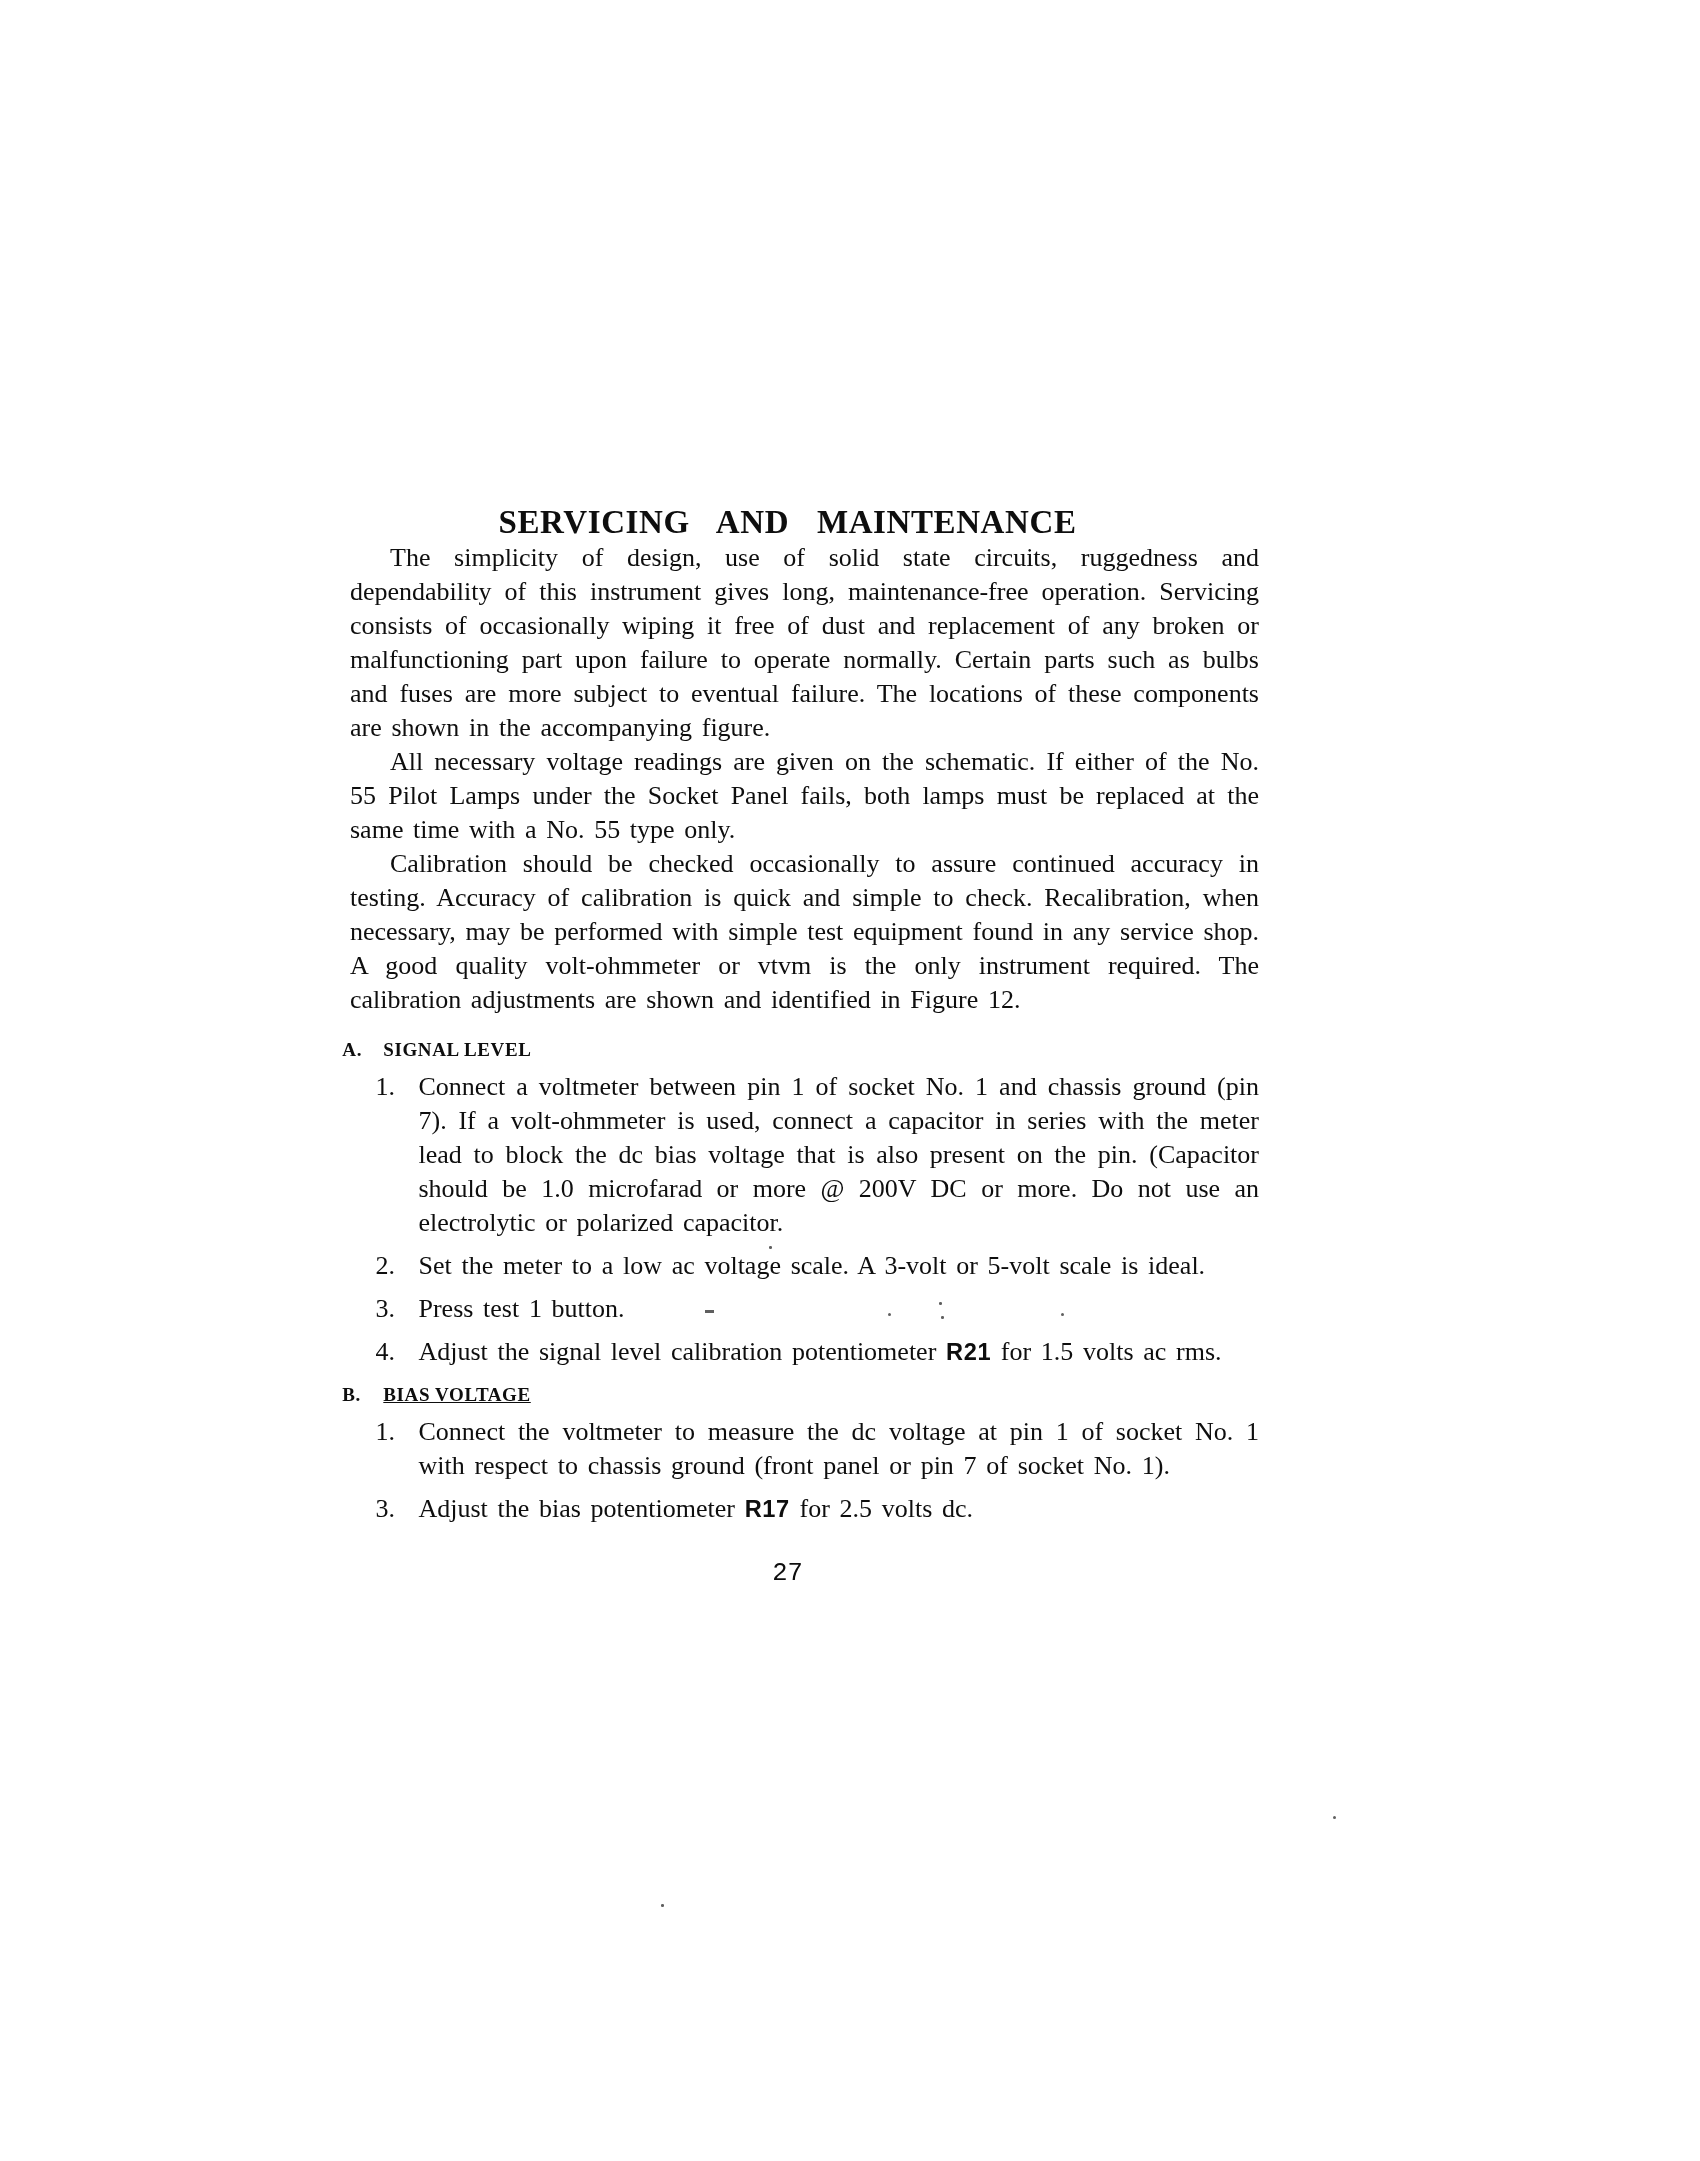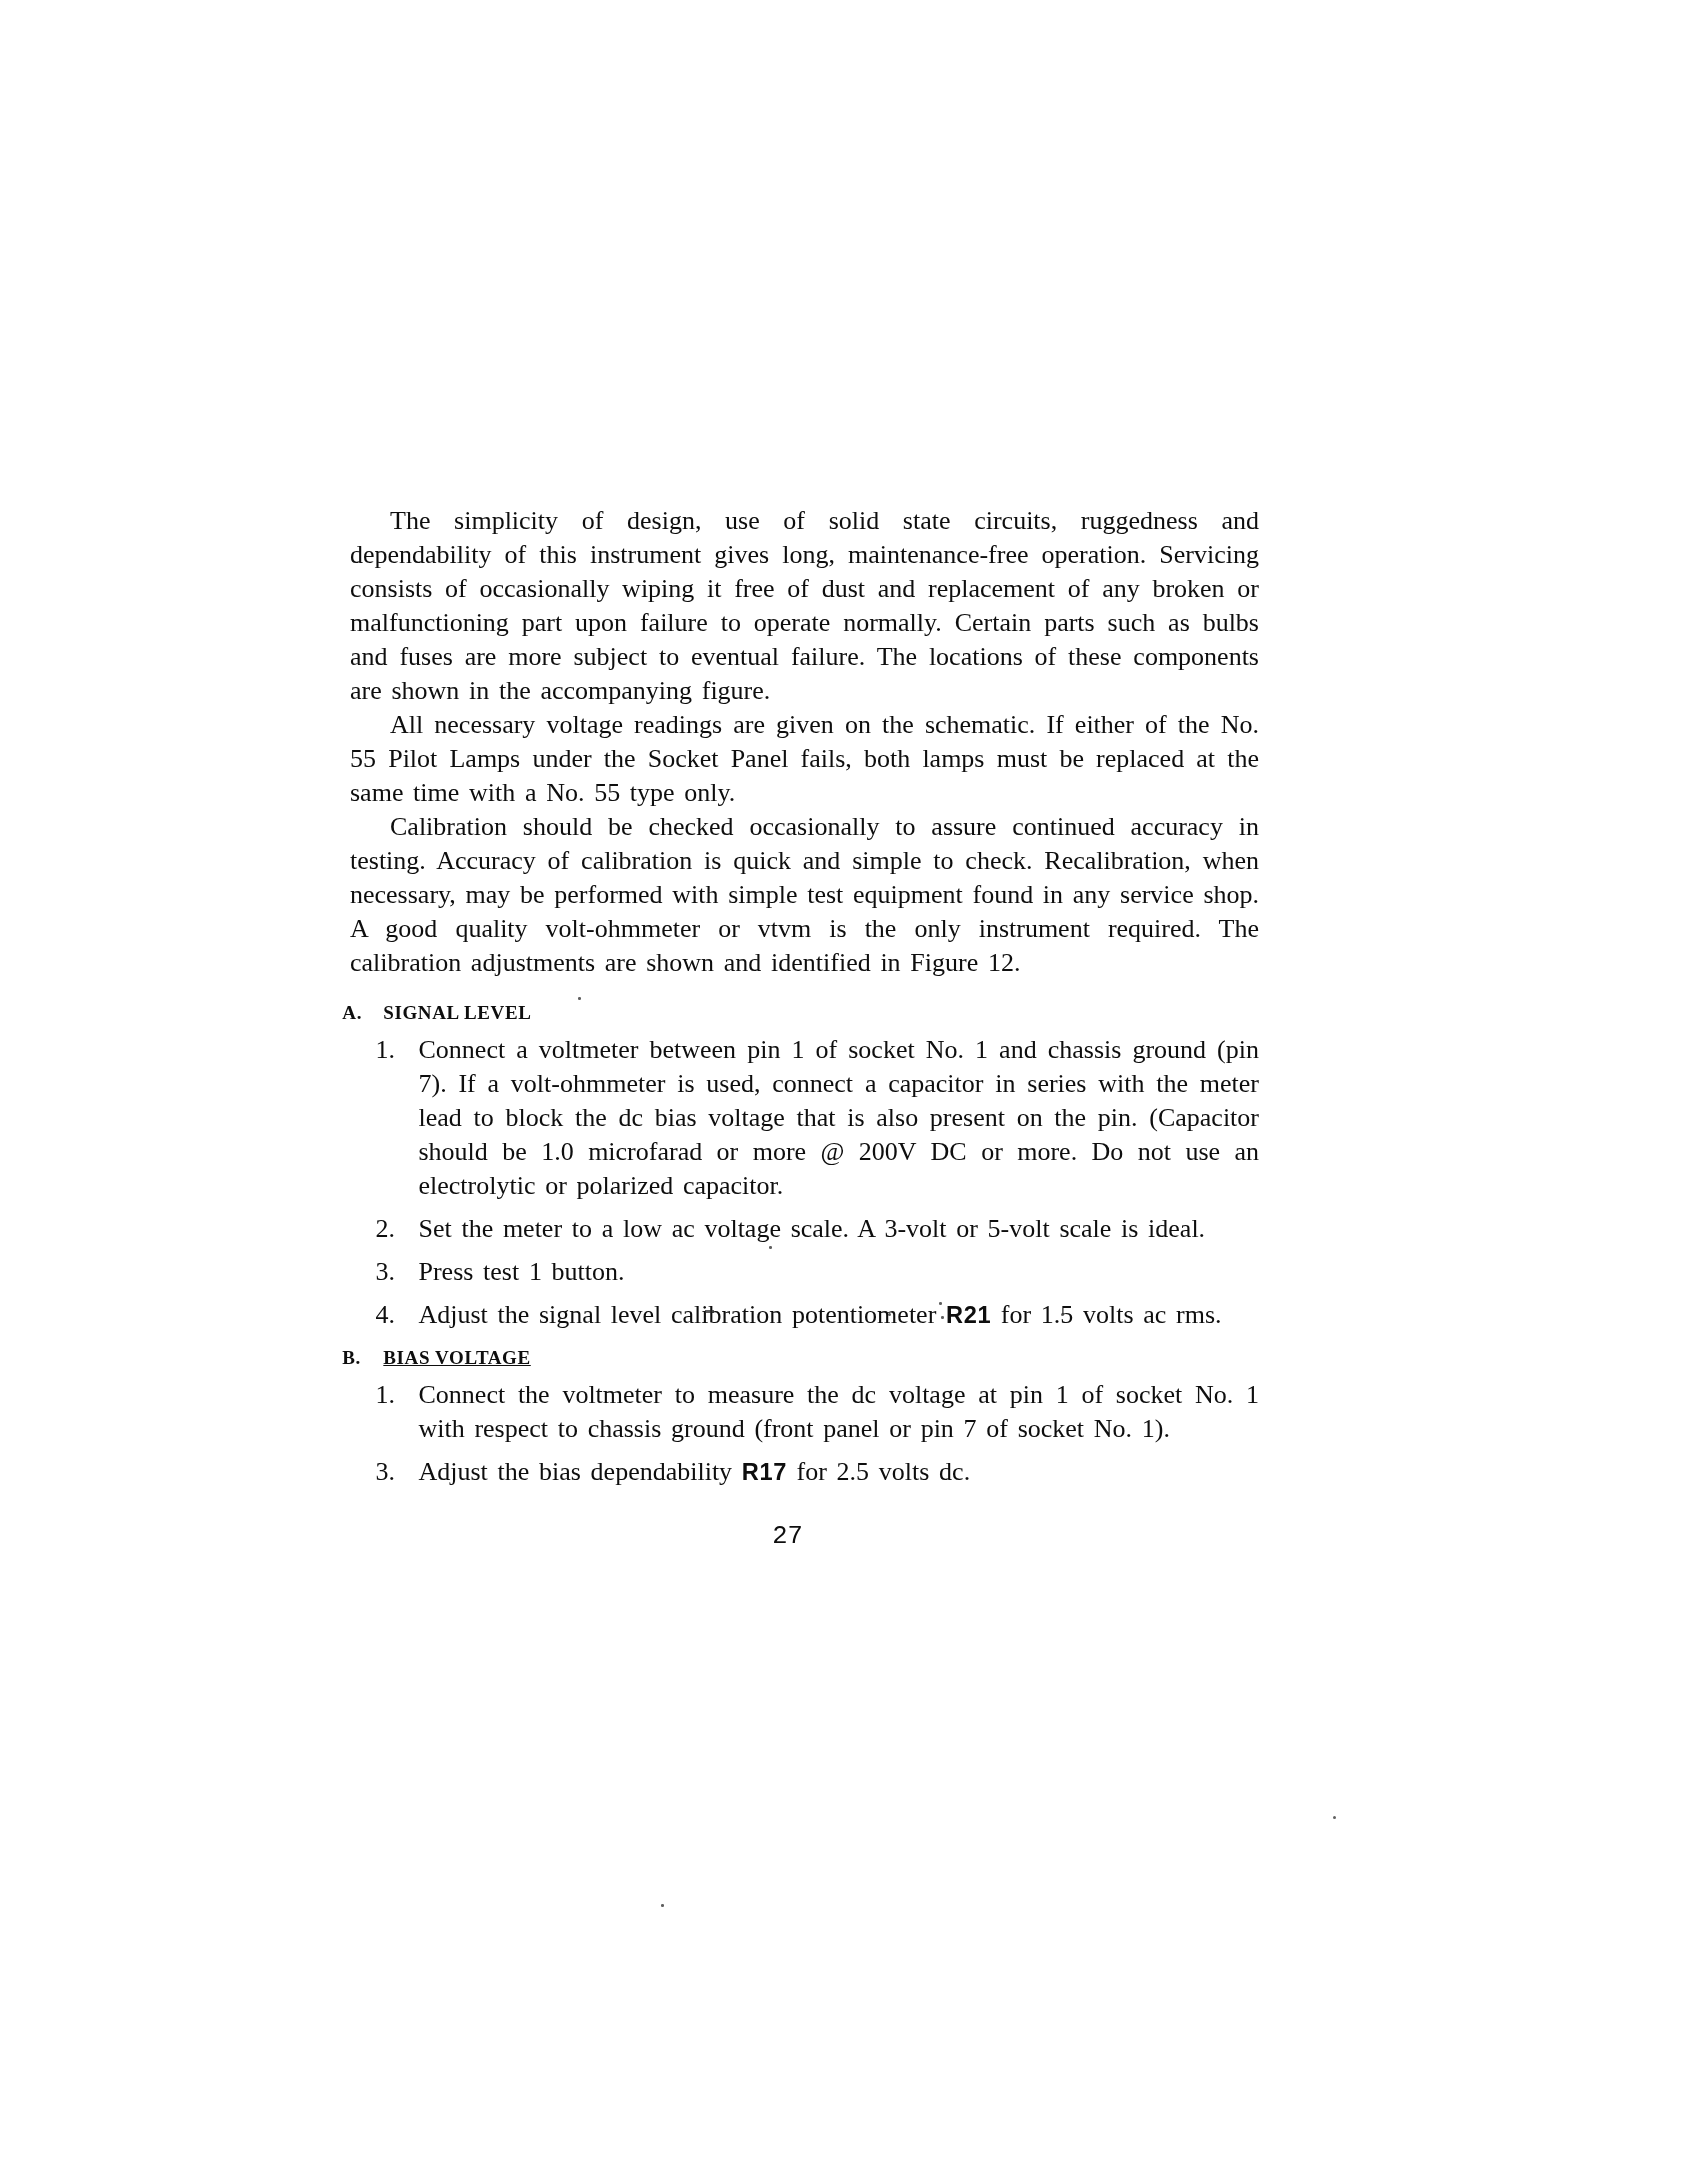--- a/index.html
+++ b/index.html
@@ -103,20 +103,21 @@
     border-radius: 0;
   }
 </style>
 </head>
 <body>
 
 <div class="page">
 
   <div class="content">
 
+    <h1 class="doc-title">SERVICING AND MAINTENANCE</h1>
 
 
     <p class="body para1">The simplicity of design, use of solid state circuits, ruggedness and dependability of this instrument gives long, maintenance-free operation. Servicing consists of occasionally wiping it free of dust and replacement of any broken or malfunctioning part upon failure to operate normally. Certain parts such as bulbs and fuses are more subject to eventual failure. The locations of these components are shown in the accompanying figure.</p>
 
     <p class="body para2">All necessary voltage readings are given on the schematic. If either of the No. 55 Pilot Lamps under the Socket Panel fails, both lamps must be replaced at the same time with a No. 55 type only.</p>
 
 
     <p class="body calpara">Calibration should be checked occasionally to assure continued accuracy in testing. Accuracy of calibration is quick and simple to check. Recalibration, when necessary, may be performed with simple test equipment found in any service shop. A good quality volt-ohmmeter or vtvm is the only instrument required. The calibration adjustments are shown and identified in Figure 12.</p>
 
     <div class="sec-head">
@@ -146,21 +147,21 @@
       <span class="sec-label">B.</span><span>BIAS VOLTAGE</span>
     </div>
 
     <div class="items">
       <div class="item">
         <span class="num">1.</span>
         <div class="txt">Connect the voltmeter to measure the dc voltage at pin 1 of socket No. 1 with respect to chassis ground (front panel or pin 7 of socket No. 1).</div>
       </div>
       <div class="item">
         <span class="num">3.</span>
-        <div class="txt"><span>Adjust the bias dependability </span><span class="ref">R17</span><span> for 2.5 volts dc.</span></div>
+        <div class="txt"><span>Adjust the bias potentiometer </span><span class="ref">R17</span><span> for 2.5 volts dc.</span></div>
       </div>
     </div>
 
     <div class="page-num">27</div>
 
   </div>
 
   <div class="speck dash" style="left:705px; top:1310px; width:9px; height:2.6px;"></div>
   <div class="speck" style="left:888px; top:1313px; width:3.2px; height:3.2px;"></div>
   <div class="speck" style="left:939px; top:1302px; width:2.6px; height:2.6px;"></div>

